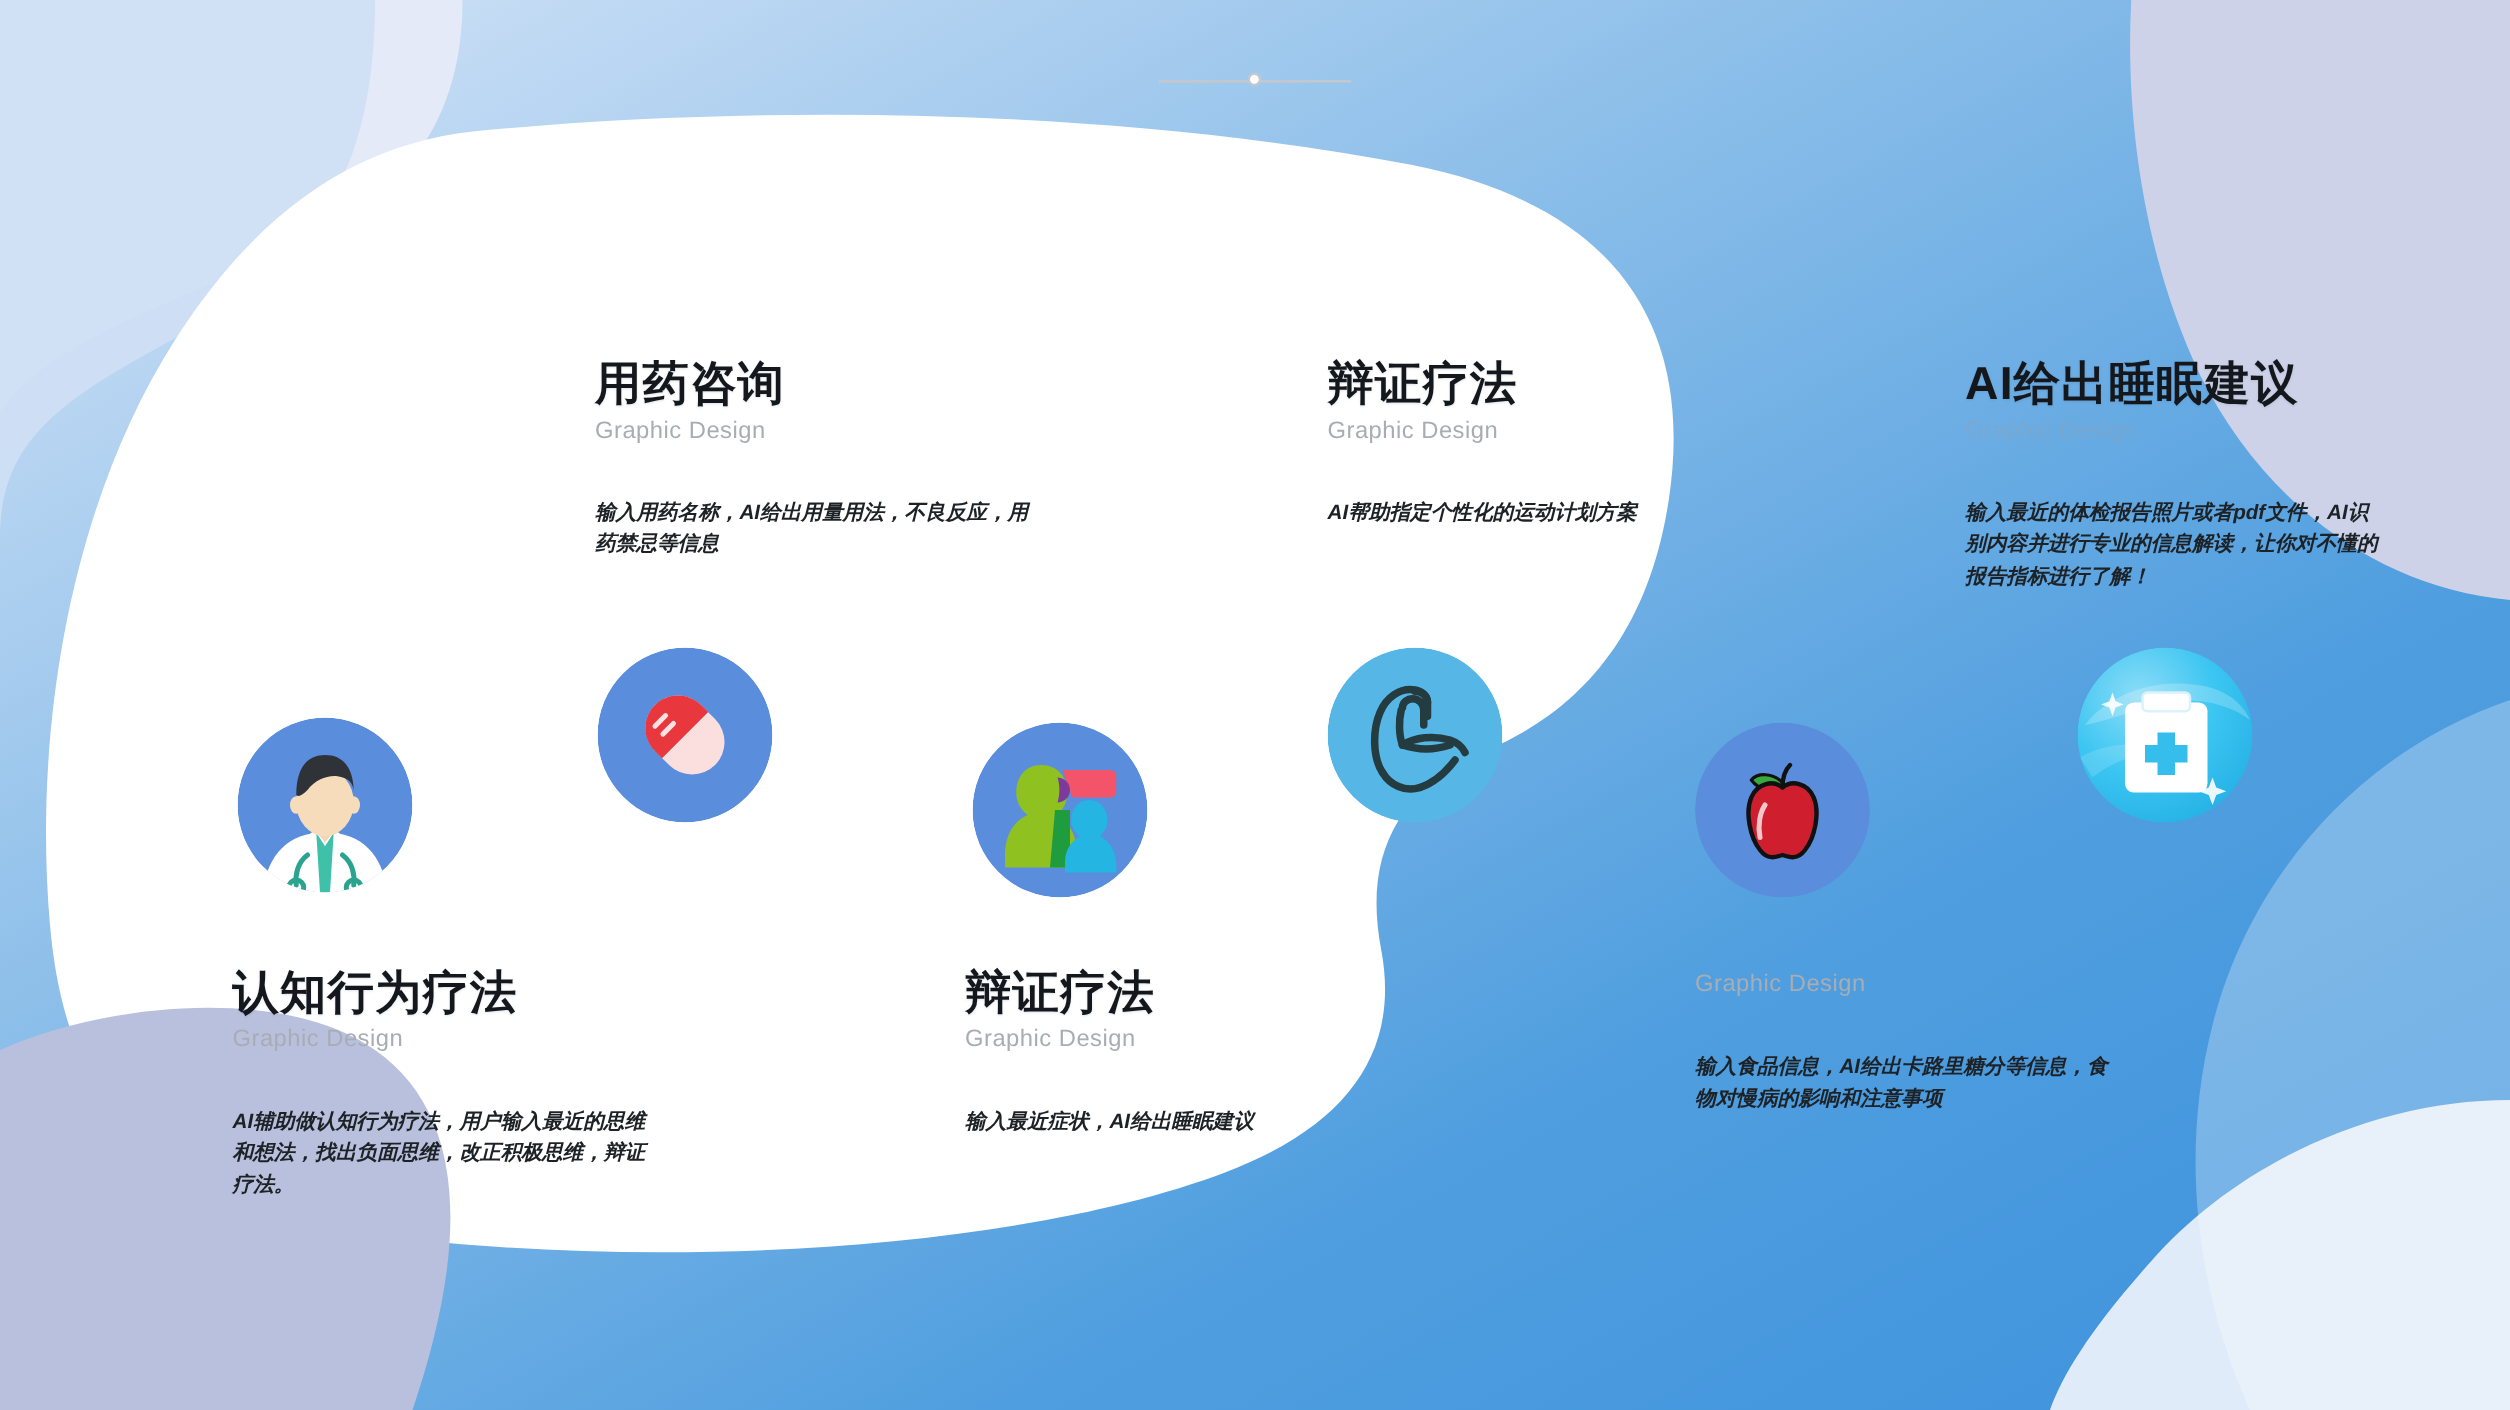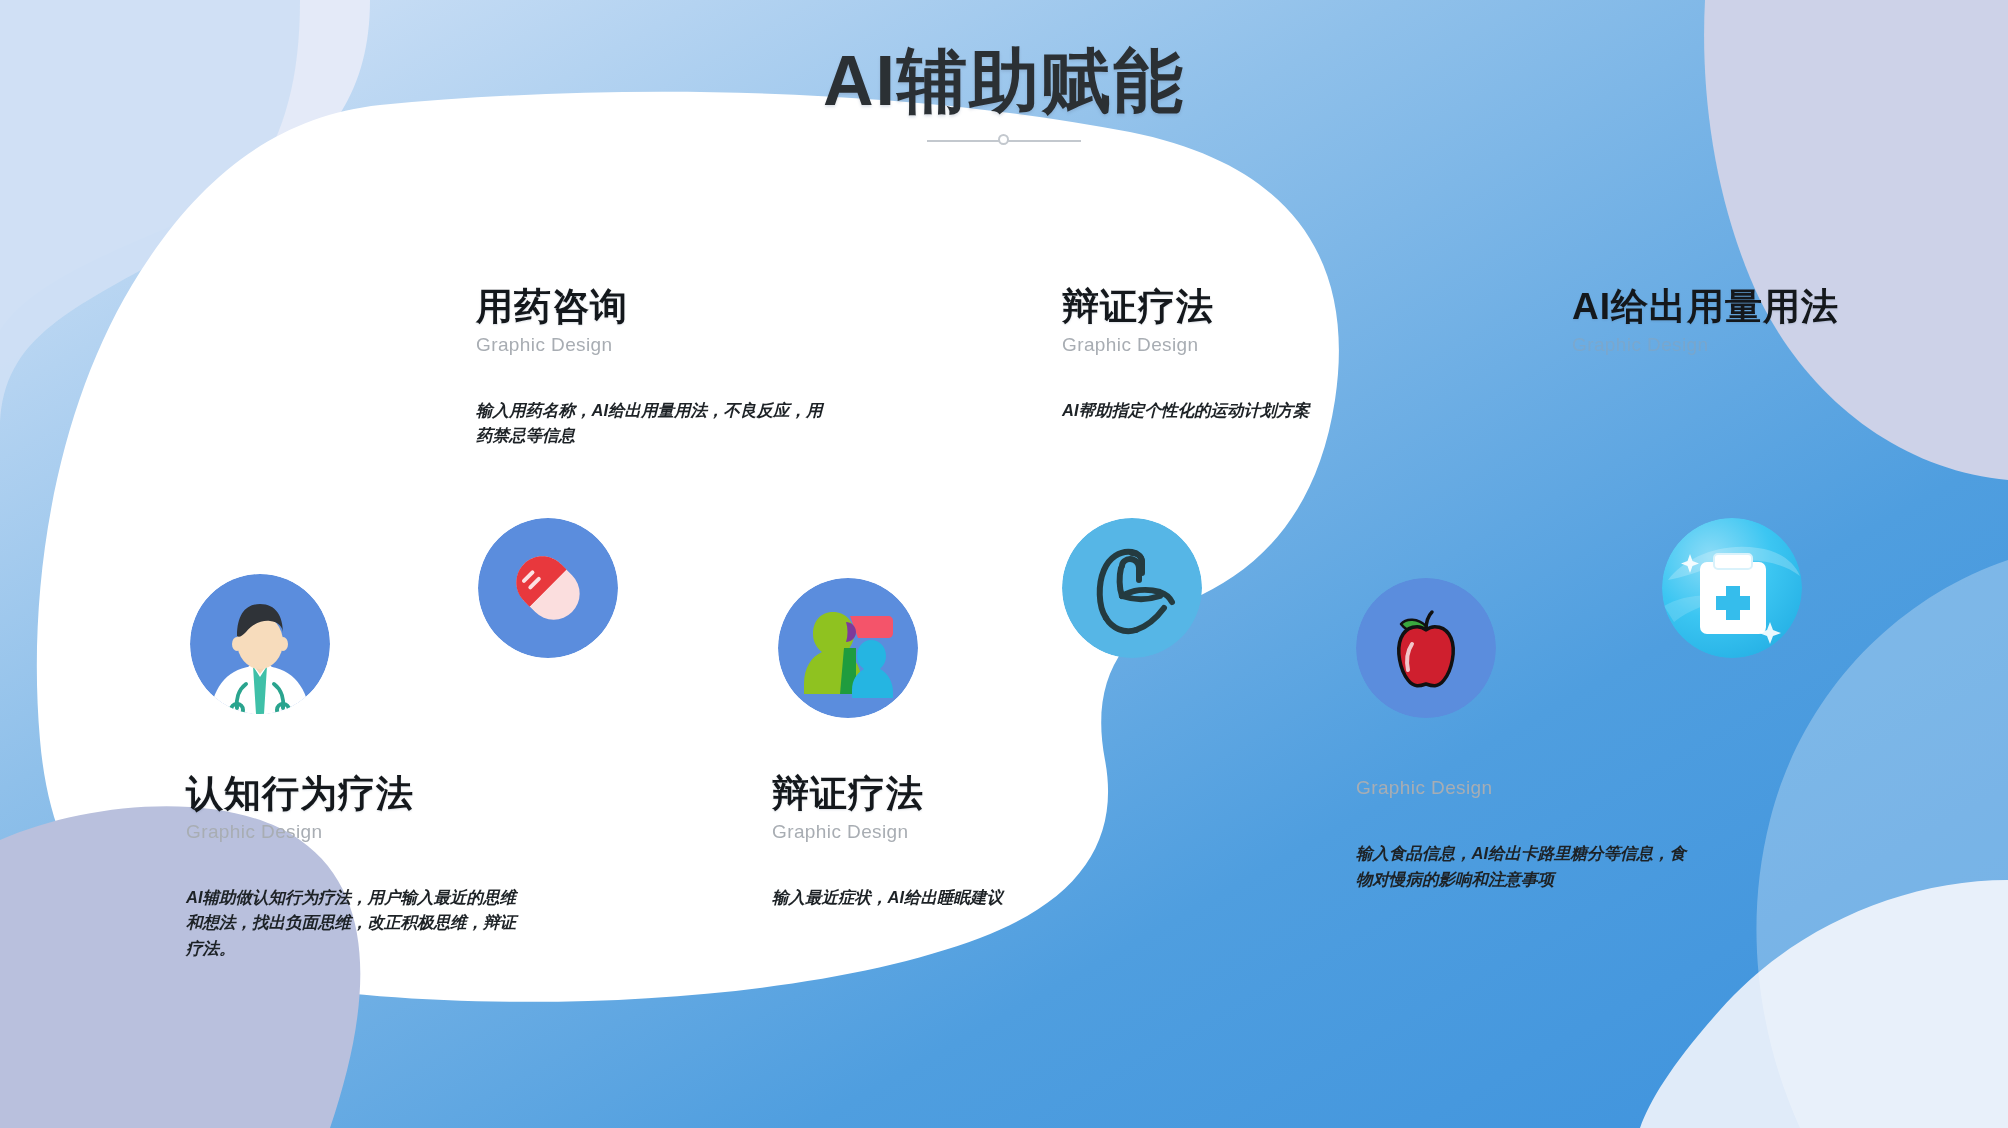--- a/index.html
+++ b/index.html
@@ -145,42 +145,42 @@
 
       <path d="M0,1128 L0,840 C90,800 230,790 300,840 C380,896 370,1010 330,1128 Z" fill="#b9c0dd"></path>
 
       <path d="M2008,1128 L2008,880 C1900,880 1790,930 1720,1010 C1672,1064 1650,1100 1640,1128 Z" fill="#eef2fb" opacity="0.92"></path>
 
       <path d="M2008,560 C1890,600 1800,700 1770,820 C1742,930 1760,1040 1800,1128 L2008,1128 Z" fill="#ffffff" opacity="0.28"></path>
     </svg>
   </div>
 
   <div class="header">
-    <div class="slide-title">AI辅助赋能</div>
     <div class="divider">
       <div class="bar"></div>
       <div class="knob"></div>
     </div>
   </div>
 
   <div class="feature" style="left:476px; top:285px; width:360px;">
     <div class="f-title">用药咨询</div>
     <div class="f-sub">Graphic Design</div>
     <div class="f-desc">输入用药名称，AI给出用量用法，不良反应，用药禁忌等信息</div>
   </div>
 
   <div class="feature" style="left:1062px; top:285px; width:270px;">
     <div class="f-title">辩证疗法</div>
     <div class="f-sub">Graphic Design</div>
     <div class="f-desc">AI帮助指定个性化的运动计划方案</div>
   </div>
 
   <div class="feature faint-sub" style="left:1572px; top:285px; width:330px;">
-    <div class="f-title">AI给出用量用法</div>
-    <div class="f-sub">Graphic Design</div>
+    <div class="f-title">AI给出睡眠建议</div>
+    <div class="f-sub">Graphic Design</div>
+    <div class="f-desc">输入最近的体检报告照片或者pdf文件，AI识别内容并进行专业的信息解读，让你对不懂的报告指标进行了解！</div>
   </div>
 
   <div class="feature" style="left:186px; top:772px; width:330px;">
     <div class="f-title">认知行为疗法</div>
     <div class="f-sub">Graphic Design</div>
     <div class="f-desc">AI辅助做认知行为疗法，用户输入最近的思维和想法，找出负面思维，改正积极思维，辩证疗法。</div>
   </div>
 
   <div class="feature" style="left:772px; top:772px; width:290px;">
     <div class="f-title">辩证疗法</div>

